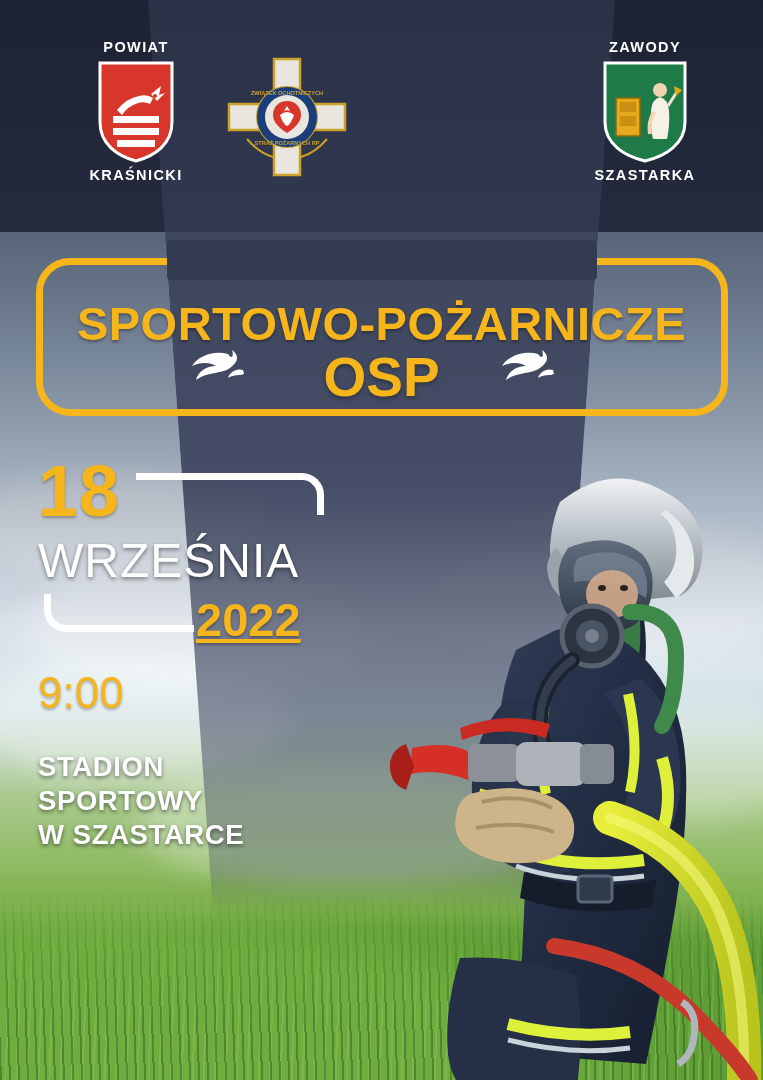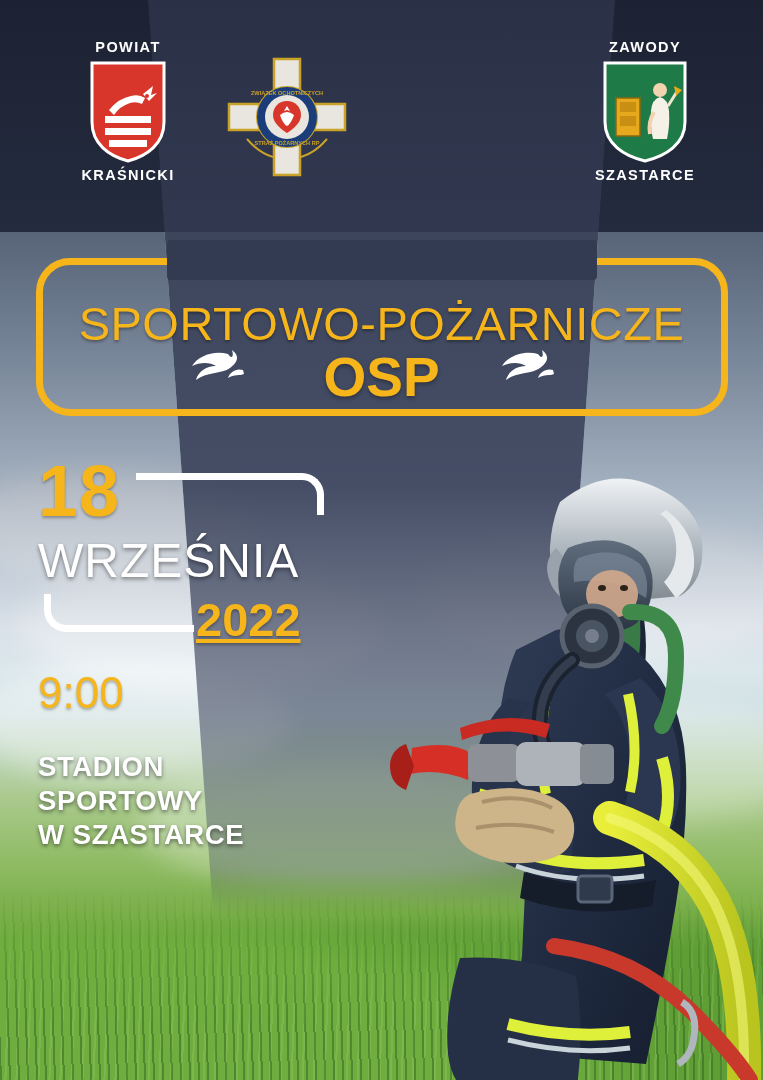--- a/index.html
+++ b/index.html
@@ -102,21 +102,21 @@
     padding: 0 16px;
     z-index: 4;
     white-space: nowrap;
   }
   .title-top-bg {
     position:absolute; left:50%; top:240px; transform:translateX(-50%);
     width: 430px; height: 40px; background:#333b52; z-index:3; border-radius:4px;
   }
   .title-main {
     position:absolute; left:0; right:0; top:296px; text-align:center;
-    font-size: 47px; font-weight: 400; letter-spacing: 0.5px; color:#f5b51b;
+    font-size: 47px; font-weight: 700; letter-spacing: 0.5px; color:#f5b51b;
     z-index:4; text-shadow: 0 2px 3px rgba(0,0,0,.35);
     white-space: nowrap;
   }
   .title-osp {
     position:absolute; left:0; right:0; top:345px; text-align:center;
     font-size: 55px; font-weight: 700; color:#f5b51b; z-index:4;
     text-shadow: 0 2px 4px rgba(0,0,0,.35);
   }
   .flame-l { position:absolute; left:188px; top:348px; z-index:5; }
   .flame-r { position:absolute; left:498px; top:348px; z-index:5; }
@@ -176,21 +176,21 @@
   <div class="cloud c6"></div>
   <div class="navy-wedge2"></div>
   <div class="navy-shade-l"></div>
   <div class="navy-shade-r"></div>
 
   <div class="grass"></div>
   <div class="grass-blades"></div>
 
   <div class="logos">
 
-    <div class="logo-block" style="left:48px; top:38px; width:160px;">
+    <div class="logo-block" style="left:56px; top:38px; width:160px;">
       <div class="logo-cap">POWIAT</div>
       <div class="crest-krasnik">
         <svg viewBox="0 0 78 104" width="78" height="104">
           <path d="M3 3 H75 V62 C75 84 58 96 39 101 C20 96 3 84 3 62 Z" fill="#d8362a" stroke="#ffffff" stroke-width="3"></path>
           <rect x="16" y="56" width="46" height="7" fill="#ffffff"></rect>
           <rect x="16" y="68" width="46" height="7" fill="#ffffff"></rect>
           <rect x="20" y="80" width="38" height="7" fill="#ffffff"></rect>
           <path d="M20 50 q10 -12 22 -14 q8 -2 14 2 l-3 6 q-6 -3 -12 -1 q-10 3 -16 12 z" fill="#ffffff"></path>
           <path d="M54 34 l10 -8 l-2 9 l6 -2 l-8 8 z" fill="#ffffff"></path>
           <circle cx="58" cy="36" r="2" fill="#d8362a"></circle>
@@ -236,21 +236,21 @@
           <rect x="14" y="38" width="24" height="38" fill="#e6a81c" stroke="#8a6a10" stroke-width="1.5"></rect>
           <rect x="18" y="42" width="16" height="10" fill="#c98f12"></rect>
           <rect x="18" y="56" width="16" height="10" fill="#c98f12"></rect>
           <circle cx="58" cy="30" r="7" fill="#f2d3b0"></circle>
           <path d="M58 37 q-8 2 -9 14 q-1 16 2 28 l14 0 q3 -14 2 -28 q-1 -12 -9 -14 z" fill="#f6f1e6"></path>
           <path d="M52 52 q-6 10 -4 22" stroke="#f2d3b0" stroke-width="4" fill="none"></path>
           <path d="M66 46 l10 -16" stroke="#f0e6cf" stroke-width="3" fill="none"></path>
           <path d="M72 26 l2 10 l6 -6 z" fill="#e6a81c"></path>
         </svg>
       </div>
-      <div class="logo-cap">SZASTARCE</div>
+      <div class="logo-cap">SZASTARKA</div>
     </div>
   </div>
 
   <div class="title-box"></div>
   <div class="title-top-bg"></div>
   <div class="title-main">SPORTOWO-POŻARNICZE</div>
 
   <div class="flame-l">
     <svg width="62" height="40" viewBox="0 0 62 40">
       <path d="M40 6 C26 2 10 8 4 18 C12 14 22 14 28 18 C18 18 10 24 8 32 C18 24 34 26 42 20 C50 14 52 8 44 2 C46 8 44 12 40 6 Z" fill="#ffffff"></path>

